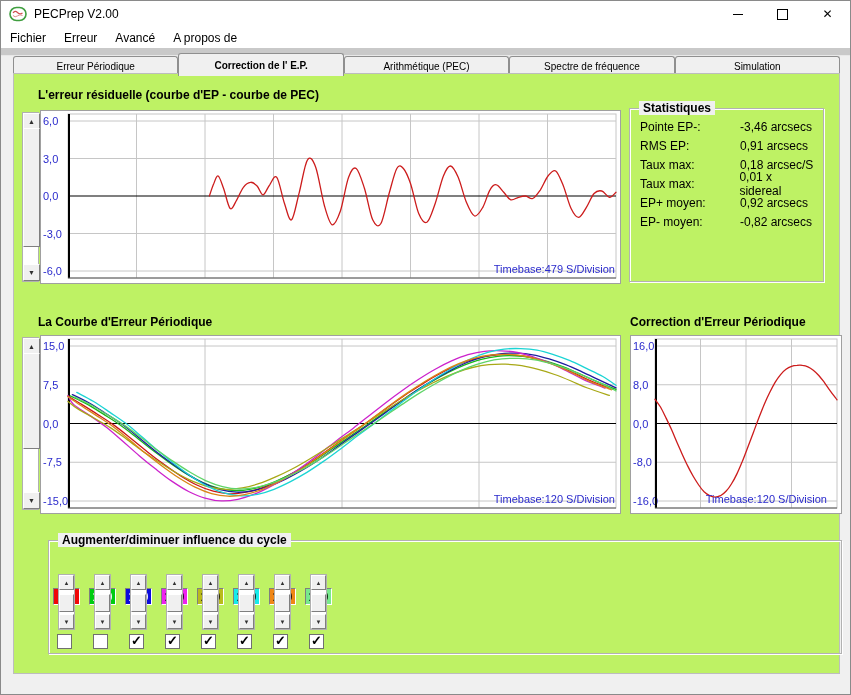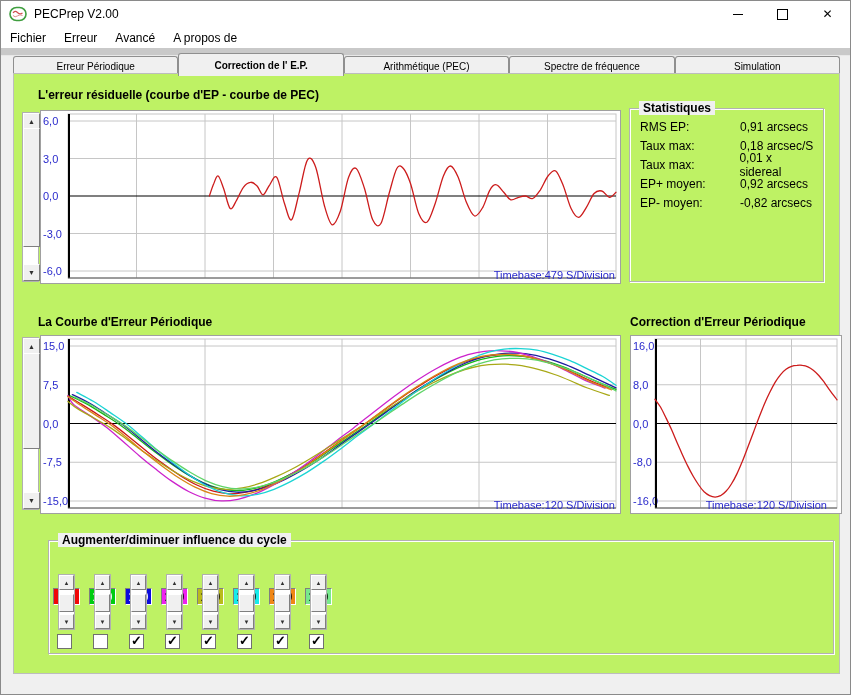--- a/index.html
+++ b/index.html
@@ -18,21 +18,21 @@
   .menu-item{padding:2px 9px;font-size:12px;color:#000;}
   .band{position:absolute;left:0;top:47px;width:100%;height:7px;background:#c9c9c9;border-bottom:1px solid #e8e8e8;}
   
   .tabbar{position:absolute;left:12px;top:52px;width:827px;height:21px;display:flex;}
   .tab{position:relative;flex:1;margin-top:3px;height:18px;background:#f0f0f0;border:1px solid #8f8f8f;border-bottom:none;border-radius:3px 3px 0 0;font-size:10px;color:#000;display:flex;align-items:center;justify-content:center;z-index:1;}
   .tab.selected{margin-top:0;height:22px;font-weight:bold;z-index:3;background:#f0f0f0;}
   
   .page{position:absolute;left:12px;top:72px;width:827px;height:601px;background:#bef264;border:1px solid #bdbdbd;box-sizing:border-box;z-index:2;}
   .chart-title{position:absolute;font-size:12px;font-weight:bold;color:#000;white-space:nowrap;}
   .chartbox{position:absolute;background:#fff;border:1px solid #a0a0a0;}
-  .timebase{position:absolute;right:5px;bottom:2px;font-size:11px;color:#2a2acc;white-space:nowrap;}
+  .timebase{position:absolute;right:5px;bottom:8px;font-size:11px;color:#2a2acc;white-space:nowrap;}
   
   .vscroll{position:absolute;width:17px;background:#fff;border:1px solid #b0b0b0;box-sizing:border-box;}
   .sb-btn{position:absolute;left:0;width:15px;height:15px;background:#f0f0f0;border:1px solid;border-color:#fff #7f7f7f #7f7f7f #fff;display:flex;align-items:center;justify-content:center;}
   .sb-btn .arr{font-size:7px;color:#303030;line-height:1;}
   .sb-thumb{position:absolute;left:0;width:15px;background:#f0f0f0;border:1px solid;border-color:#fff #7f7f7f #7f7f7f #fff;}
   
   .groupbox{position:absolute;border:1px solid #b2b2b2;box-shadow:1px 1px 0 #ffffff, inset 1px 1px 0 #ffffff;}
   .group-label{position:absolute;top:-8px;left:9px;background:#f0f0f0;padding:0 4px;font-size:12px;font-weight:bold;color:#000;white-space:nowrap;}
   
   .stat-row{display:flex;height:19px;align-items:center;font-size:12px;color:#000;}
@@ -123,20 +123,24 @@
           <line x1="28" y1="3" x2="28" y2="167" stroke="#000000" stroke-width="2"></line>
           <line x1="27" y1="167" x2="575" y2="167" stroke="#555555"></line>
           <path d="M168.4,85.0C169.1,82.9 171.3,75.8 172.8,72.5C174.2,69.2 175.5,64.2 177.2,65.0C178.8,65.8 180.6,72.1 182.6,77.5C184.6,82.9 187.0,95.6 189.2,97.5C191.4,99.4 193.6,92.3 195.8,88.8C198.0,85.2 200.1,79.2 202.4,76.3C204.6,73.3 207.2,71.5 209.5,71.3C211.8,71.0 214.0,72.9 216.1,75.0C218.2,77.1 220.0,84.0 222.1,83.8C224.2,83.5 226.4,76.7 228.7,73.8C230.9,70.8 233.3,63.1 235.8,66.3C238.3,69.4 241.0,85.4 243.5,92.5C245.9,99.6 248.1,110.6 250.6,108.8C253.0,106.9 255.6,91.3 258.3,81.3C260.9,71.3 263.7,52.9 266.5,48.8C269.2,44.6 271.9,48.5 274.7,56.3C277.5,64.0 280.7,85.4 283.5,95.0C286.2,104.6 288.5,112.9 291.1,113.8C293.8,114.6 296.6,107.9 299.4,100.0C302.1,92.1 304.9,73.3 307.6,66.3C310.2,59.2 312.6,55.6 315.2,57.5C317.9,59.4 320.7,69.0 323.5,77.5C326.2,86.0 328.9,102.9 331.7,108.8C334.4,114.6 337.2,116.9 339.9,112.5C342.6,108.1 345.5,91.7 348.1,82.5C350.8,73.3 353.4,61.7 355.8,57.5C358.2,53.3 360.1,55.0 362.4,57.5C364.7,60.0 366.9,65.0 369.5,72.5C372.1,80.0 375.0,96.0 377.7,102.5C380.5,109.0 383.2,112.9 385.9,111.3C388.7,109.6 391.4,100.2 394.2,92.5C396.9,84.8 399.8,71.3 402.4,65.0C404.9,58.8 407.0,54.8 409.5,55.0C412.0,55.2 414.5,60.2 417.2,66.3C419.8,72.3 422.7,84.8 425.4,91.3C428.1,97.7 430.9,104.2 433.6,105.0C436.4,105.8 439.3,100.6 441.8,96.3C444.4,91.9 446.7,82.5 449.0,78.8C451.2,75.0 453.3,73.3 455.5,73.8C457.8,74.2 460.3,78.8 462.7,81.3C465.0,83.8 467.3,87.9 469.8,88.8C472.3,89.6 475.0,86.9 477.5,86.3C479.9,85.6 482.2,84.8 484.6,85.0C487.0,85.2 489.2,88.5 491.7,87.5C494.2,86.5 496.8,82.5 499.4,78.8C501.9,75.0 504.5,68.1 507.0,65.0C509.6,61.9 512.2,58.3 514.7,60.0C517.3,61.7 519.8,68.8 522.4,75.0C524.9,81.3 527.5,92.3 530.1,97.5C532.6,102.7 535.2,106.5 537.7,106.3C540.3,106.0 542.9,100.2 545.4,96.3C548.0,92.3 550.5,85.2 553.1,82.5C555.6,79.8 558.2,79.4 560.8,80.0C563.3,80.6 566.0,86.0 568.4,86.3C570.8,86.5 573.9,82.1 575.0,81.3" fill="none" stroke="#cc1c1c" stroke-width="1.3" stroke-linecap="round"></path>
         </svg>
       <span class="timebase">Timebase:479 S/Division</span>
     </div>
 
     <div class="groupbox" style="left:615px;top:34px;width:193px;height:172px;">
       <span class="group-label">Statistiques</span>
       <div style="position:absolute;left:10px;top:8px;right:6px;">
+          <div class="stat-row">
+            <span class="stat-label">Pointe EP-:</span>
+            <span>-3,46 arcsecs</span>
+          </div>
           <div class="stat-row">
             <span class="stat-label">RMS EP:</span>
             <span>0,91 arcsecs</span>
           </div>
           <div class="stat-row">
             <span class="stat-label">Taux max:</span>
             <span>0,18 arcsec/S</span>
           </div>
           <div class="stat-row">
             <span class="stat-label">Taux max:</span>
@@ -210,21 +214,21 @@
           <line x1="24" y1="165" x2="206" y2="165" stroke="#c6c6c6"></line>
           <text x="2" y="169" font-size="11" fill="#2a2acc" font-family="&quot;Liberation Sans&quot;,sans-serif">-16,0</text>
           <line x1="24" y1="87.5" x2="206" y2="87.5" stroke="#000000" stroke-width="1.2"></line>
           <line x1="25" y1="3" x2="25" y2="172" stroke="#000000" stroke-width="2"></line>
           <line x1="24" y1="172" x2="206" y2="172" stroke="#555555"></line>
           <path d="M24.0,63.3C24.9,64.6 27.6,68.0 29.5,71.0C31.3,74.1 33.1,78.0 34.9,81.7C36.7,85.4 38.6,89.3 40.4,93.3C42.2,97.3 44.0,101.7 45.8,105.9C47.7,110.1 49.5,114.5 51.3,118.5C53.1,122.5 54.9,126.5 56.8,130.1C58.6,133.8 60.4,137.1 62.2,140.3C64.0,143.4 65.9,146.4 67.7,149.0C69.5,151.6 71.3,154.0 73.1,155.8C75.0,157.6 76.8,158.8 78.6,159.7C80.4,160.6 82.2,161.1 84.1,161.1C85.9,161.1 87.7,160.6 89.5,159.7C91.3,158.7 93.2,157.3 95.0,155.3C96.8,153.4 98.6,151.0 100.4,148.0C102.3,145.1 104.1,141.7 105.9,137.9C107.7,134.1 109.5,129.7 111.4,125.3C113.2,120.8 115.0,116.0 116.8,111.2C118.6,106.5 120.5,101.5 122.3,96.7C124.1,91.9 125.9,86.9 127.7,82.2C129.6,77.5 131.4,72.9 133.2,68.6C135.0,64.3 136.8,60.2 138.7,56.5C140.5,52.8 142.3,49.3 144.1,46.3C145.9,43.3 147.8,40.8 149.6,38.6C151.4,36.4 153.2,34.6 155.0,33.3C156.9,31.9 158.7,31.0 160.5,30.3C162.3,29.7 164.1,29.5 166.0,29.4C167.8,29.2 169.6,29.1 171.4,29.4C173.2,29.6 175.1,30.0 176.9,30.8C178.7,31.6 180.5,32.8 182.3,34.2C184.2,35.7 186.0,37.5 187.8,39.5C189.6,41.6 191.4,43.9 193.3,46.3C195.1,48.8 196.6,51.2 198.7,54.1C200.8,57.0 204.8,62.2 206.0,63.8" fill="none" stroke="#cc1c1c" stroke-width="1.3" stroke-linecap="round"></path>
         </svg>
       <span class="timebase" style="right:14px;">Timebase:120 S/Division</span>
     </div>
 
-    <div class="groupbox" style="left:34px;top:466px;width:784px;height:112px;">
+    <div class="groupbox" style="left:34px;top:466px;width:784px;height:112px;padding-left:8px;">
       <span class="group-label">Augmenter/diminuer influence du cycle</span>
       <div>
           <div class="cycle-col" style="left: 4px; top: 11px;">
             <div class="cycle-val" style="background: rgb(240, 8, 8); color: rgb(32, 0, 0);">90</div>
             <div class="mini-slider">
               <div class="ms-btn" style="top:0;">
                 <span class="arr">▲</span>
               </div>
               <div class="ms-thumb"></div>
               <div class="ms-btn" style="bottom:0;">

